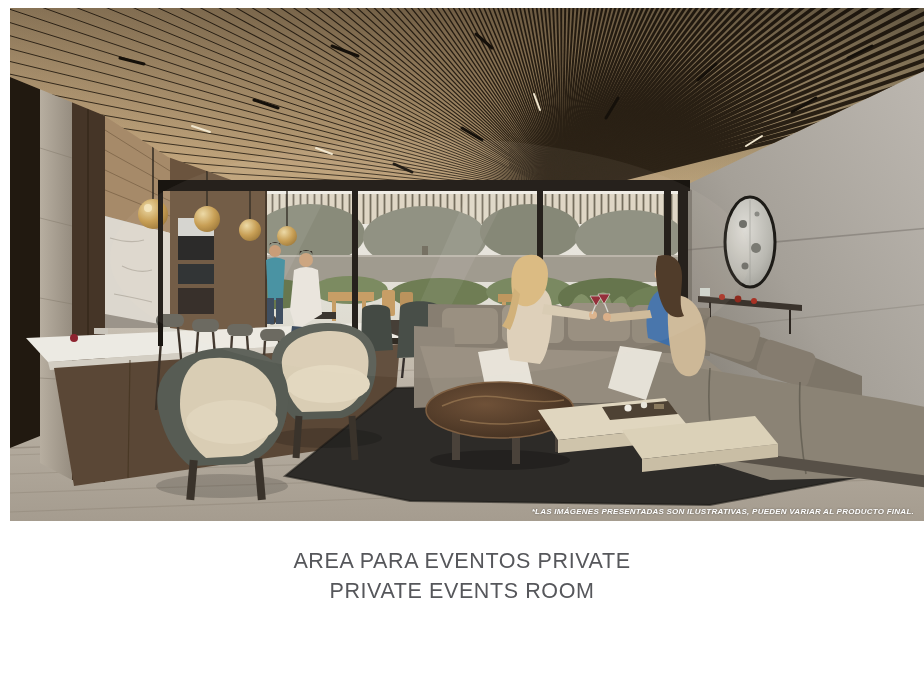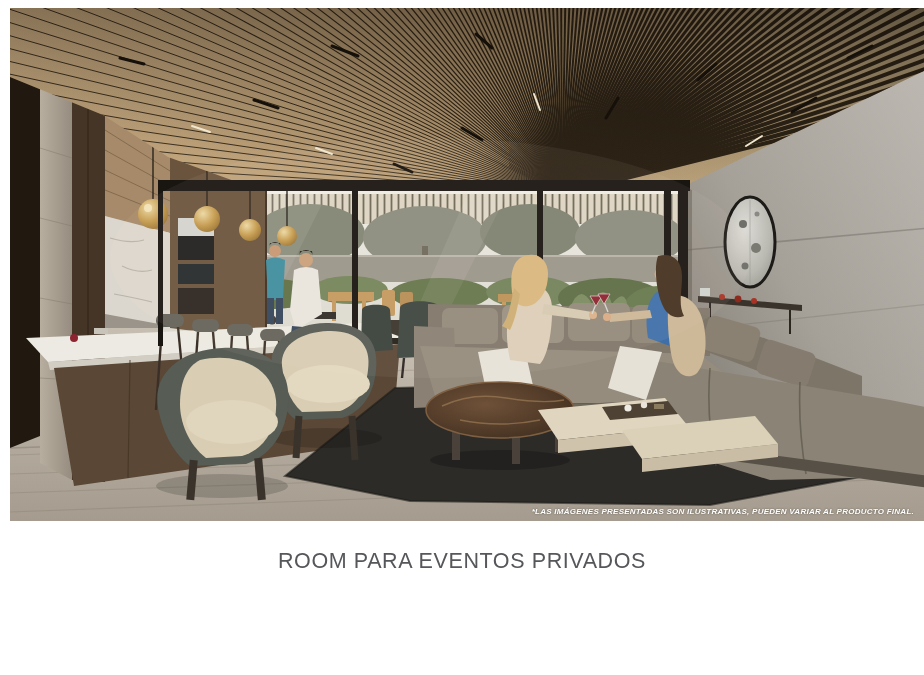--- a/index.html
+++ b/index.html
@@ -532,16 +532,17 @@
 
       <ellipse cx="420" cy="250" rx="320" ry="120" fill="#fff6e0" opacity="0.06"></ellipse>
     </svg>
 
     <div class="disclaimer">
       <div>*LAS IMÁGENES PRESENTADAS SON ILUSTRATIVAS, PUEDEN VARIAR AL PRODUCTO FINAL.</div>
     </div>
   </figure>
 
   <div class="caption">
-    <div>ROOM PARA EVENTOS PRIVADOS</div>
+    <div>AREA PARA EVENTOS PRIVATE</div>
+    <div>PRIVATE EVENTS ROOM</div>
   </div>
 
 </div>
 
 </body></html>

